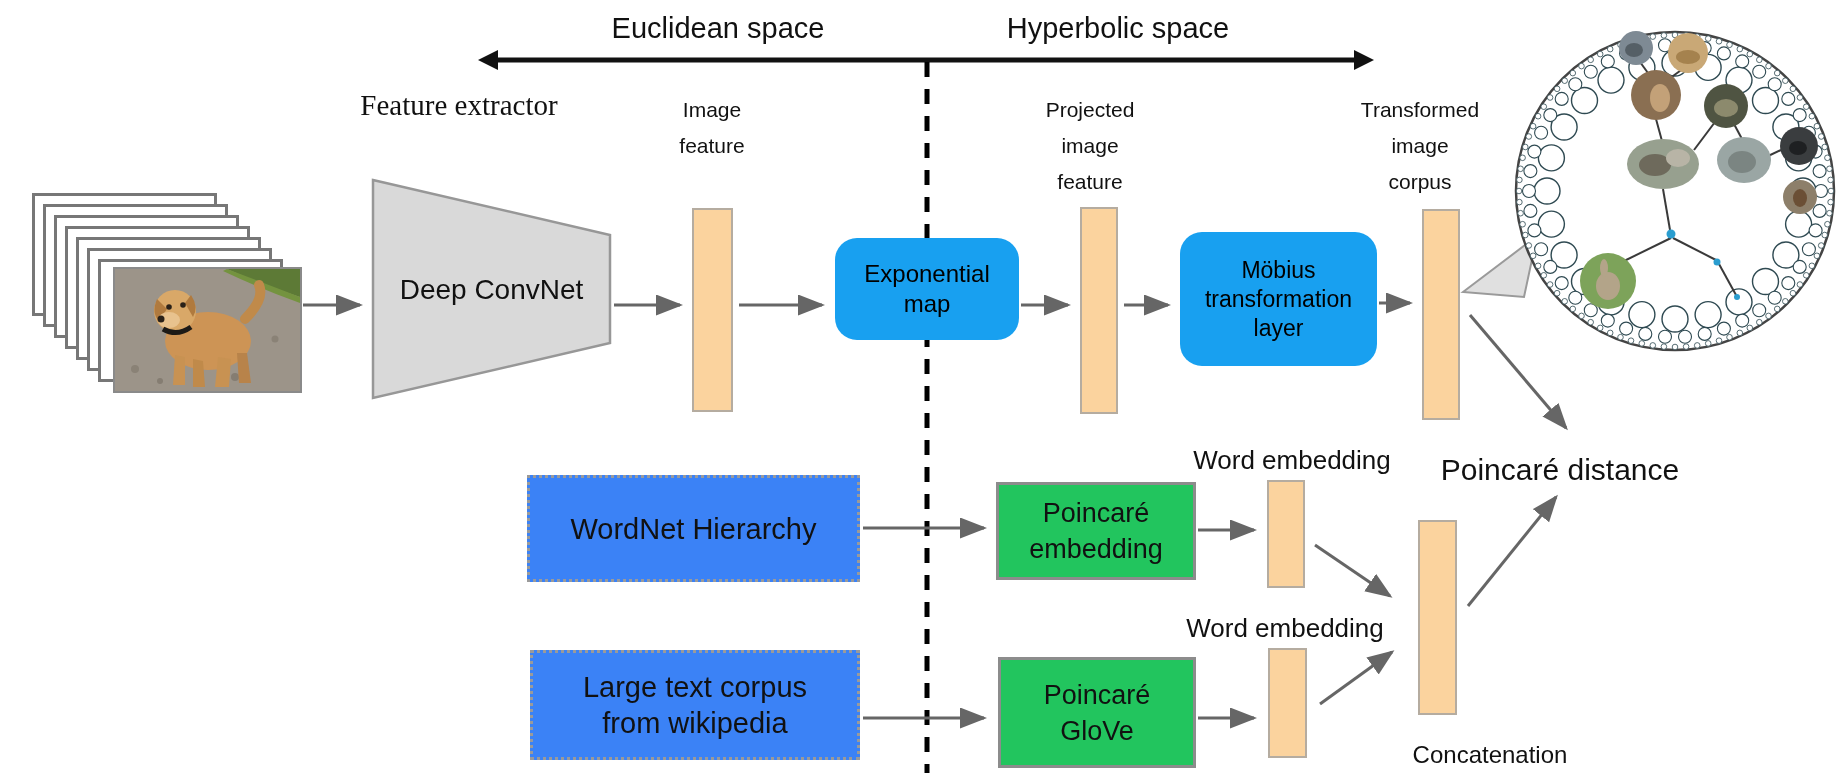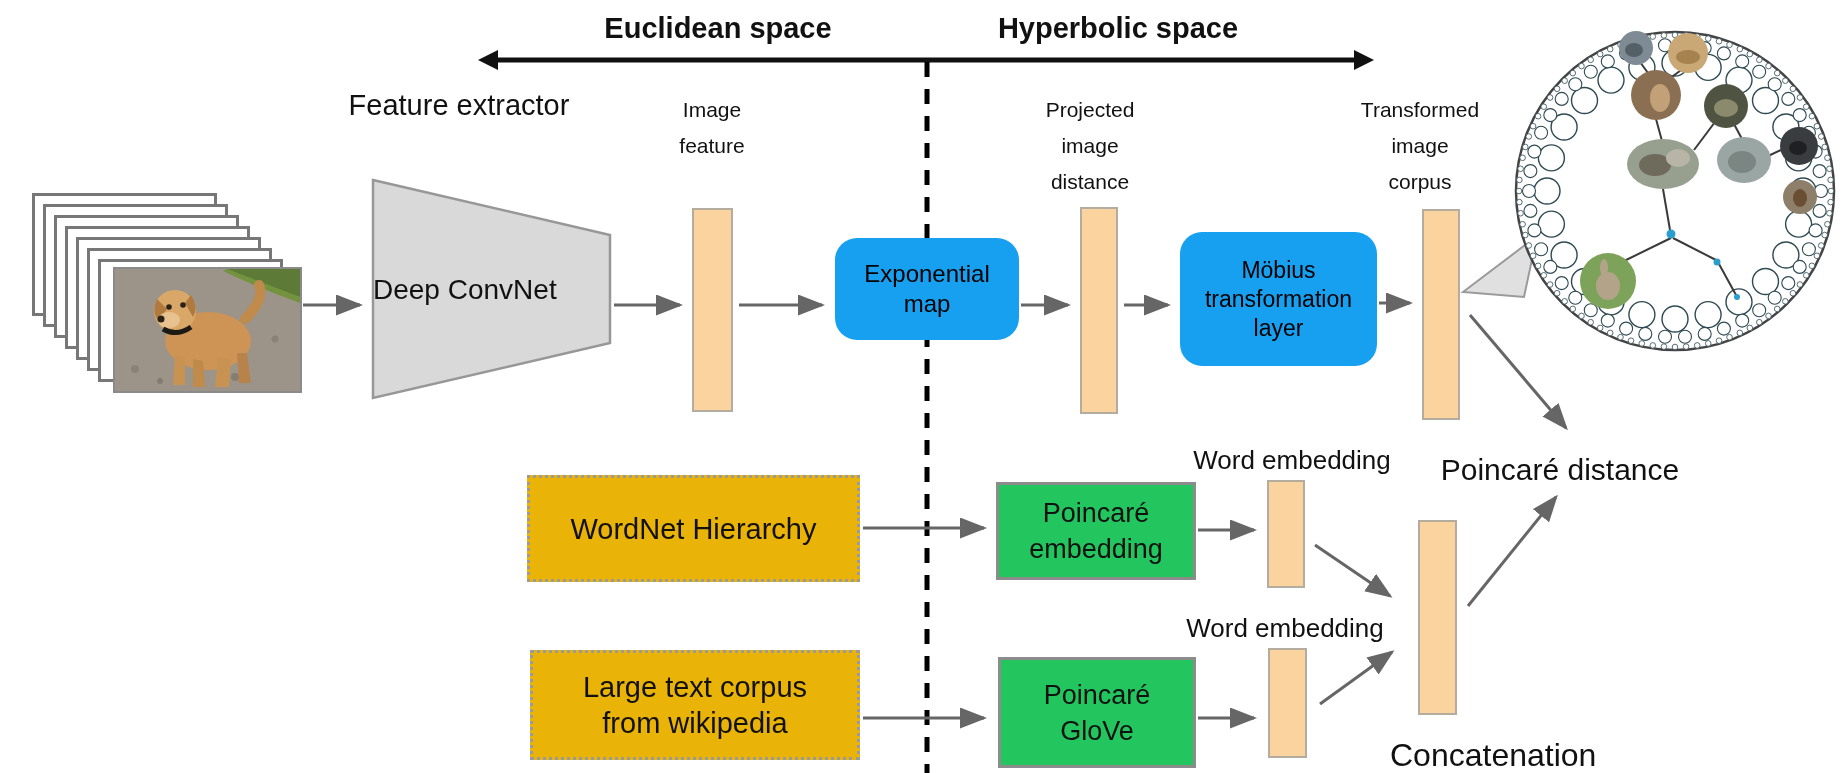--- a/index.html
+++ b/index.html
@@ -2,28 +2,28 @@
 <html><head>
 <meta charset="utf-8">
 <style>
   html,body{margin:0;padding:0;background:#fff;}
   #canvas{
     position:relative;width:1846px;height:773px;background:#fff;overflow:hidden;
     font-family:"Liberation Sans","DejaVu Sans",sans-serif;color:#111;
   }
   #overlay{position:absolute;left:0;top:0;z-index:1;}
   .lbl{position:absolute;z-index:3;text-align:center;white-space:pre-line;line-height:36px;font-size:21px;color:#111;}
-  .hdr{position:absolute;z-index:3;text-align:center;font-weight:bold;font-size:29px;line-height:36px;}
+  .hdr{position:absolute;z-index:3;text-align:center;font-weight:normal;font-size:29px;line-height:36px;}
   .bar{position:absolute;z-index:2;background:#fbd39e;border:2px solid #b5aca0;box-sizing:border-box;}
   .bluebox{position:absolute;z-index:2;background:#18a0f0;border-radius:22px;display:flex;align-items:center;justify-content:center;text-align:center;white-space:pre-line;font-size:24px;line-height:30px;color:#000;}
   .graybox{position:absolute;z-index:2;background:#22c55e;border:3px solid #8c8c8c;box-sizing:border-box;display:flex;align-items:center;justify-content:center;text-align:center;white-space:pre-line;font-size:27px;line-height:36px;}
-  .dotbox{position:absolute;z-index:2;background:#eab308;border:3px dotted #9a9a9a;box-sizing:border-box;display:flex;align-items:center;justify-content:center;text-align:center;white-space:pre-line;font-size:29px;line-height:36px;}
+  .dotbox{position:absolute;z-index:2;background:#3b82f6;border:3px dotted #9a9a9a;box-sizing:border-box;display:flex;align-items:center;justify-content:center;text-align:center;white-space:pre-line;font-size:29px;line-height:36px;}
   .page{position:absolute;z-index:2;background:#fff;border:3px solid #777;box-sizing:border-box;width:185px;height:123px;}
   #dog-photo{position:absolute;left:113px;top:267px;width:189px;height:126px;z-index:2;border:2px solid #8a8a8a;box-sizing:border-box;}
-  .convnet-label{position:absolute;z-index:3;font-size:28px;}
+  .convnet-label{position:absolute;z-index:3;text-align:center;font-size:28px;}
 </style>
 </head>
 <body>
 
 <div id="canvas">
 
   <svg id="overlay" width="1846" height="773" viewBox="0 0 1846 773">
     <defs>
       <marker id="ah" markerWidth="11" markerHeight="9" refX="8" refY="3.5" orient="auto">
         <path d="M0,0 L9,3.5 L0,7 z" fill="#666"></path>
@@ -298,26 +298,26 @@
         <path d="M76,26 Q84,38 78,48 L70,34 Z" fill="#b07a3e"></path>
         <ellipse cx="54" cy="51" rx="11" ry="8" fill="#e8c28e"></ellipse>
         <circle cx="46" cy="50" r="3.5" fill="#2a2118"></circle>
         <circle cx="54" cy="38" r="2.8" fill="#2a2118"></circle>
         <circle cx="68" cy="36" r="2.8" fill="#2a2118"></circle>
         <path d="M48,60 Q62,68 76,58" stroke="#1d1a16" stroke-width="5" fill="none"></path>
       </svg>
     </div>
   </div>
 
-  <div class="lbl" style="left:334px;top:87px;width:250px;font-size:29px;">Feature extractor</div>
+  <div class="lbl" style="left:334px;top:87px;width:250px;font-size:29px;font-family:Liberation Serif, serif;">Feature extractor</div>
   <div class="lbl" style="left:632px;top:92px;width:160px;">Image
 feature</div>
   <div class="lbl" style="left:1010px;top:92px;width:160px;">Projected
 image
-distance</div>
+feature</div>
   <div class="lbl" style="left:1300px;top:92px;width:240px;">Transformed
 image
 corpus</div>
 
   <div class="convnet-label" style="left:373px;top:274px;width:237px;">Deep ConvNet</div>
 
   <div class="bar" style="left:692px;top:208px;width:41px;height:204px;"></div>
   <div class="bar" style="left:1080px;top:207px;width:38px;height:207px;"></div>
   <div class="bar" style="left:1422px;top:209px;width:38px;height:211px;"></div>
 
@@ -334,17 +334,17 @@
   <div class="bar" style="left:1267px;top:480px;width:38px;height:108px;"></div>
 
   <div class="dotbox" style="left:530px;top:650px;width:330px;height:110px;">Large text corpus
 from wikipedia</div>
   <div class="graybox" style="left:998px;top:657px;width:198px;height:111px;">Poincaré
 GloVe</div>
   <div class="lbl" style="left:1165px;top:610px;width:240px;font-size:26px;">Word embedding</div>
   <div class="bar" style="left:1268px;top:648px;width:39px;height:110px;"></div>
 
   <div class="bar" style="left:1418px;top:520px;width:39px;height:195px;"></div>
-  <div class="lbl" style="left:1390px;top:737px;width:200px;font-size:32px;">Concatenation</div>
+  <div class="lbl" style="left:1390px;top:737px;width:200px;font-size:24px;">Concatenation</div>
 
   <div class="lbl" style="left:1420px;top:452px;width:280px;font-size:30px;">Poincaré distance</div>
 
 </div>
 
 </body></html>

